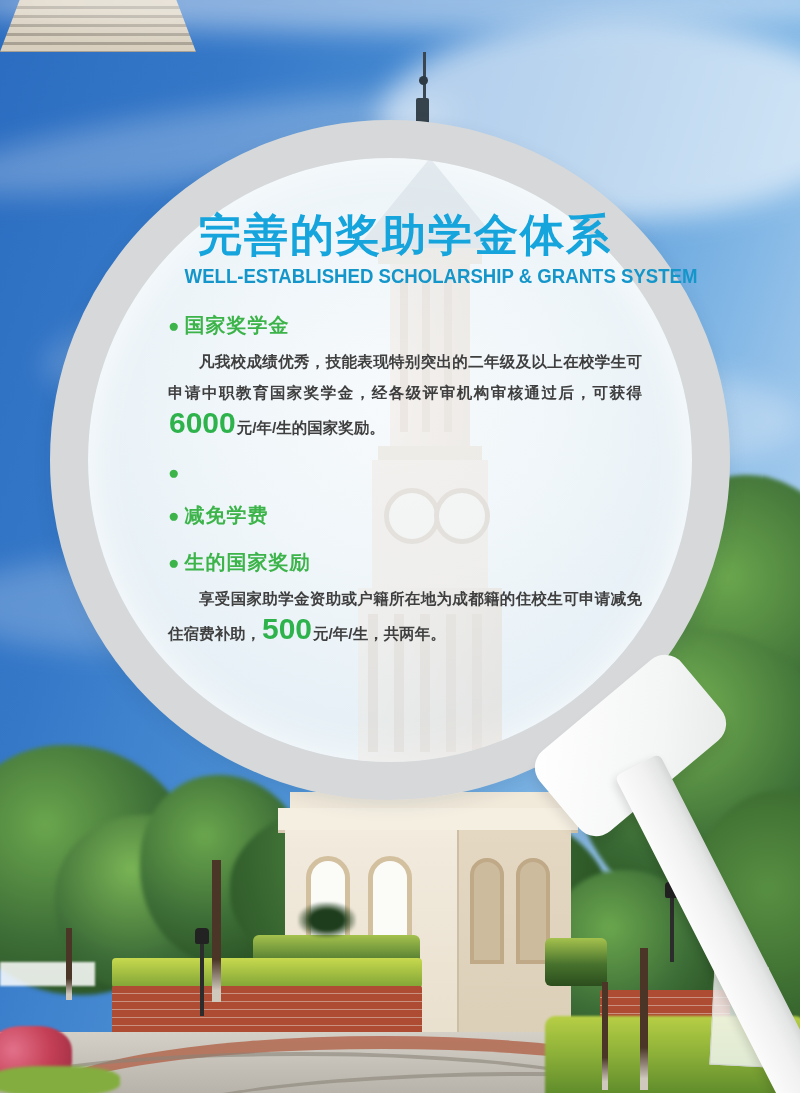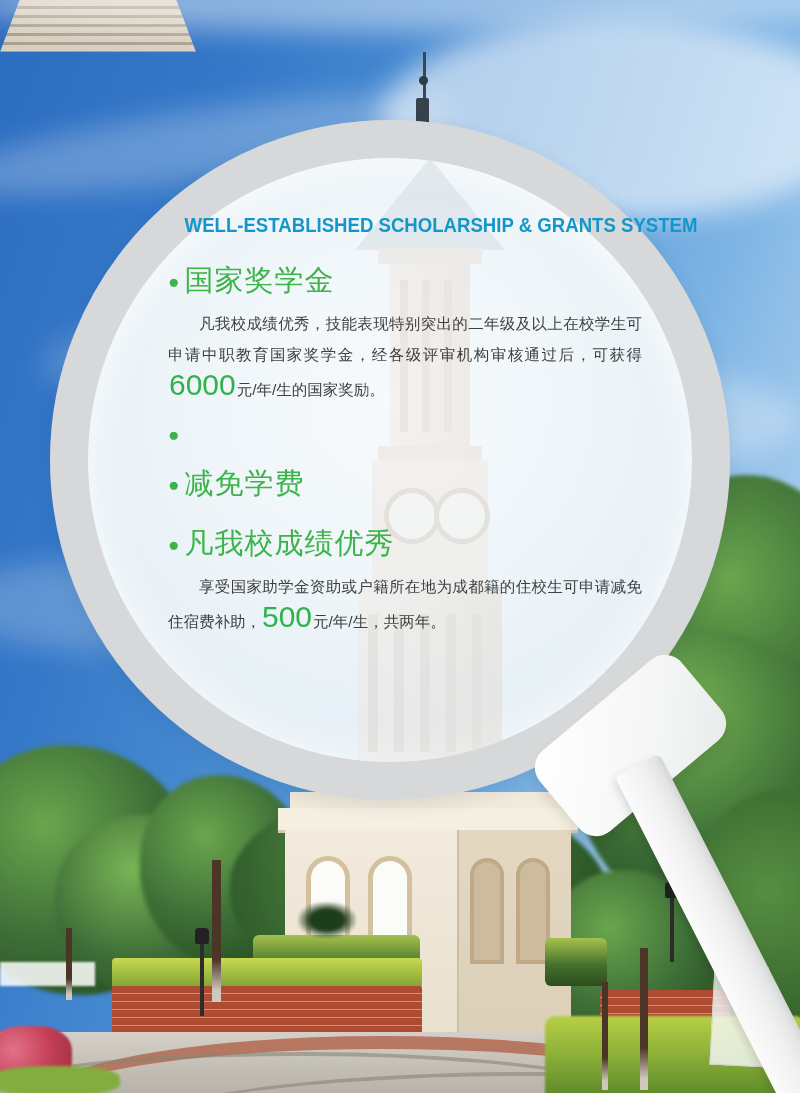--- a/index.html
+++ b/index.html
@@ -123,23 +123,23 @@
 
   
   .content{position:absolute;left:168px;top:210px;width:474px;z-index:10;}
   .title{margin:0;text-align:center;font-size:44px;font-weight:bold;letter-spacing:2px;color:#16a4dc;line-height:1.15;}
   .subtitle{margin:4px 0 0;text-align:center;font-size:20px;font-weight:bold;color:#1496ca;
             transform:scaleX(.93);transform-origin:center;white-space:nowrap;letter-spacing:0px;}
   .sections{margin-top:24px;}
   .section{margin-bottom:20px;}
   .sec-head{display:flex;align-items:center;gap:5px;}
   .bullet{color:#3cb44a;font-size:19px;line-height:1;}
-  .sec-title{font-size:29px;font-weight:normal;color:#3cb44a;letter-spacing:1px;text-align:right;}
+  .sec-title{font-size:20px;font-weight:bold;color:#3cb44a;letter-spacing:1px;text-align:right;}
   .sec-body{margin:7px 0 0;font-size:15.5px;line-height:31px;color:#3f3f3f;
-            text-indent:2em;text-align:justify;}
+            text-indent:2em;text-align:justify;font-weight:bold;}
   .amount{font-size:30px;color:#2eb34c;line-height:1;padding:0 1px;}
 </style>
 </head>
 <body>
 
 <div class="poster">
 
   <div class="sky"></div>
   <div class="cloud c1"></div>
   <div class="cloud c2"></div>
@@ -207,20 +207,21 @@
       <div class="g g-band"></div>
       <div class="g g-clocksec"></div>
       <div class="g g-clock g-ck1"></div>
       <div class="g g-clock g-ck2"></div>
       <div class="g g-wide"></div>
       <div class="g g-arches"></div>
     </div>
   </div>
 
   <div class="content">
+    <h1 class="title">完善的奖助学金体系</h1>
     <div class="subtitle">WELL-ESTABLISHED SCHOLARSHIP &amp; GRANTS SYSTEM</div>
     <div class="sections">
   <div class="section">
     <div class="sec-head">
       <span class="bullet">●</span>
       <span class="sec-title">国家奖学金</span>
     </div>
     <p class="sec-body"><span class="seg">凡我校成绩优秀，技能表现特别突出的二年级及以上在校学生可申请中职教育国家奖学金，经各级评审机构审核通过后，可获得</span><span class="amount">6000</span><span class="seg">元/年/生的国家奖励。</span></p>
   </div>
 
@@ -233,21 +234,21 @@
   <div class="section">
     <div class="sec-head">
       <span class="bullet">●</span>
       <span class="sec-title">减免学费</span>
     </div>
   </div>
 
   <div class="section">
     <div class="sec-head">
       <span class="bullet">●</span>
-      <span class="sec-title">凡我校成绩优秀</span>
+      <span class="sec-title">生的国家奖励</span>
     </div>
     <p class="sec-body"><span class="seg">享受国家助学金资助或户籍所在地为成都籍的住校生可申请减免住宿费补助，</span><span class="amount">500</span><span class="seg">元/年/生，共两年。</span></p>
   </div>
 </div>
   </div>
 
   <div class="collar"></div>
   <div class="shaft"></div>
 
 </div>

